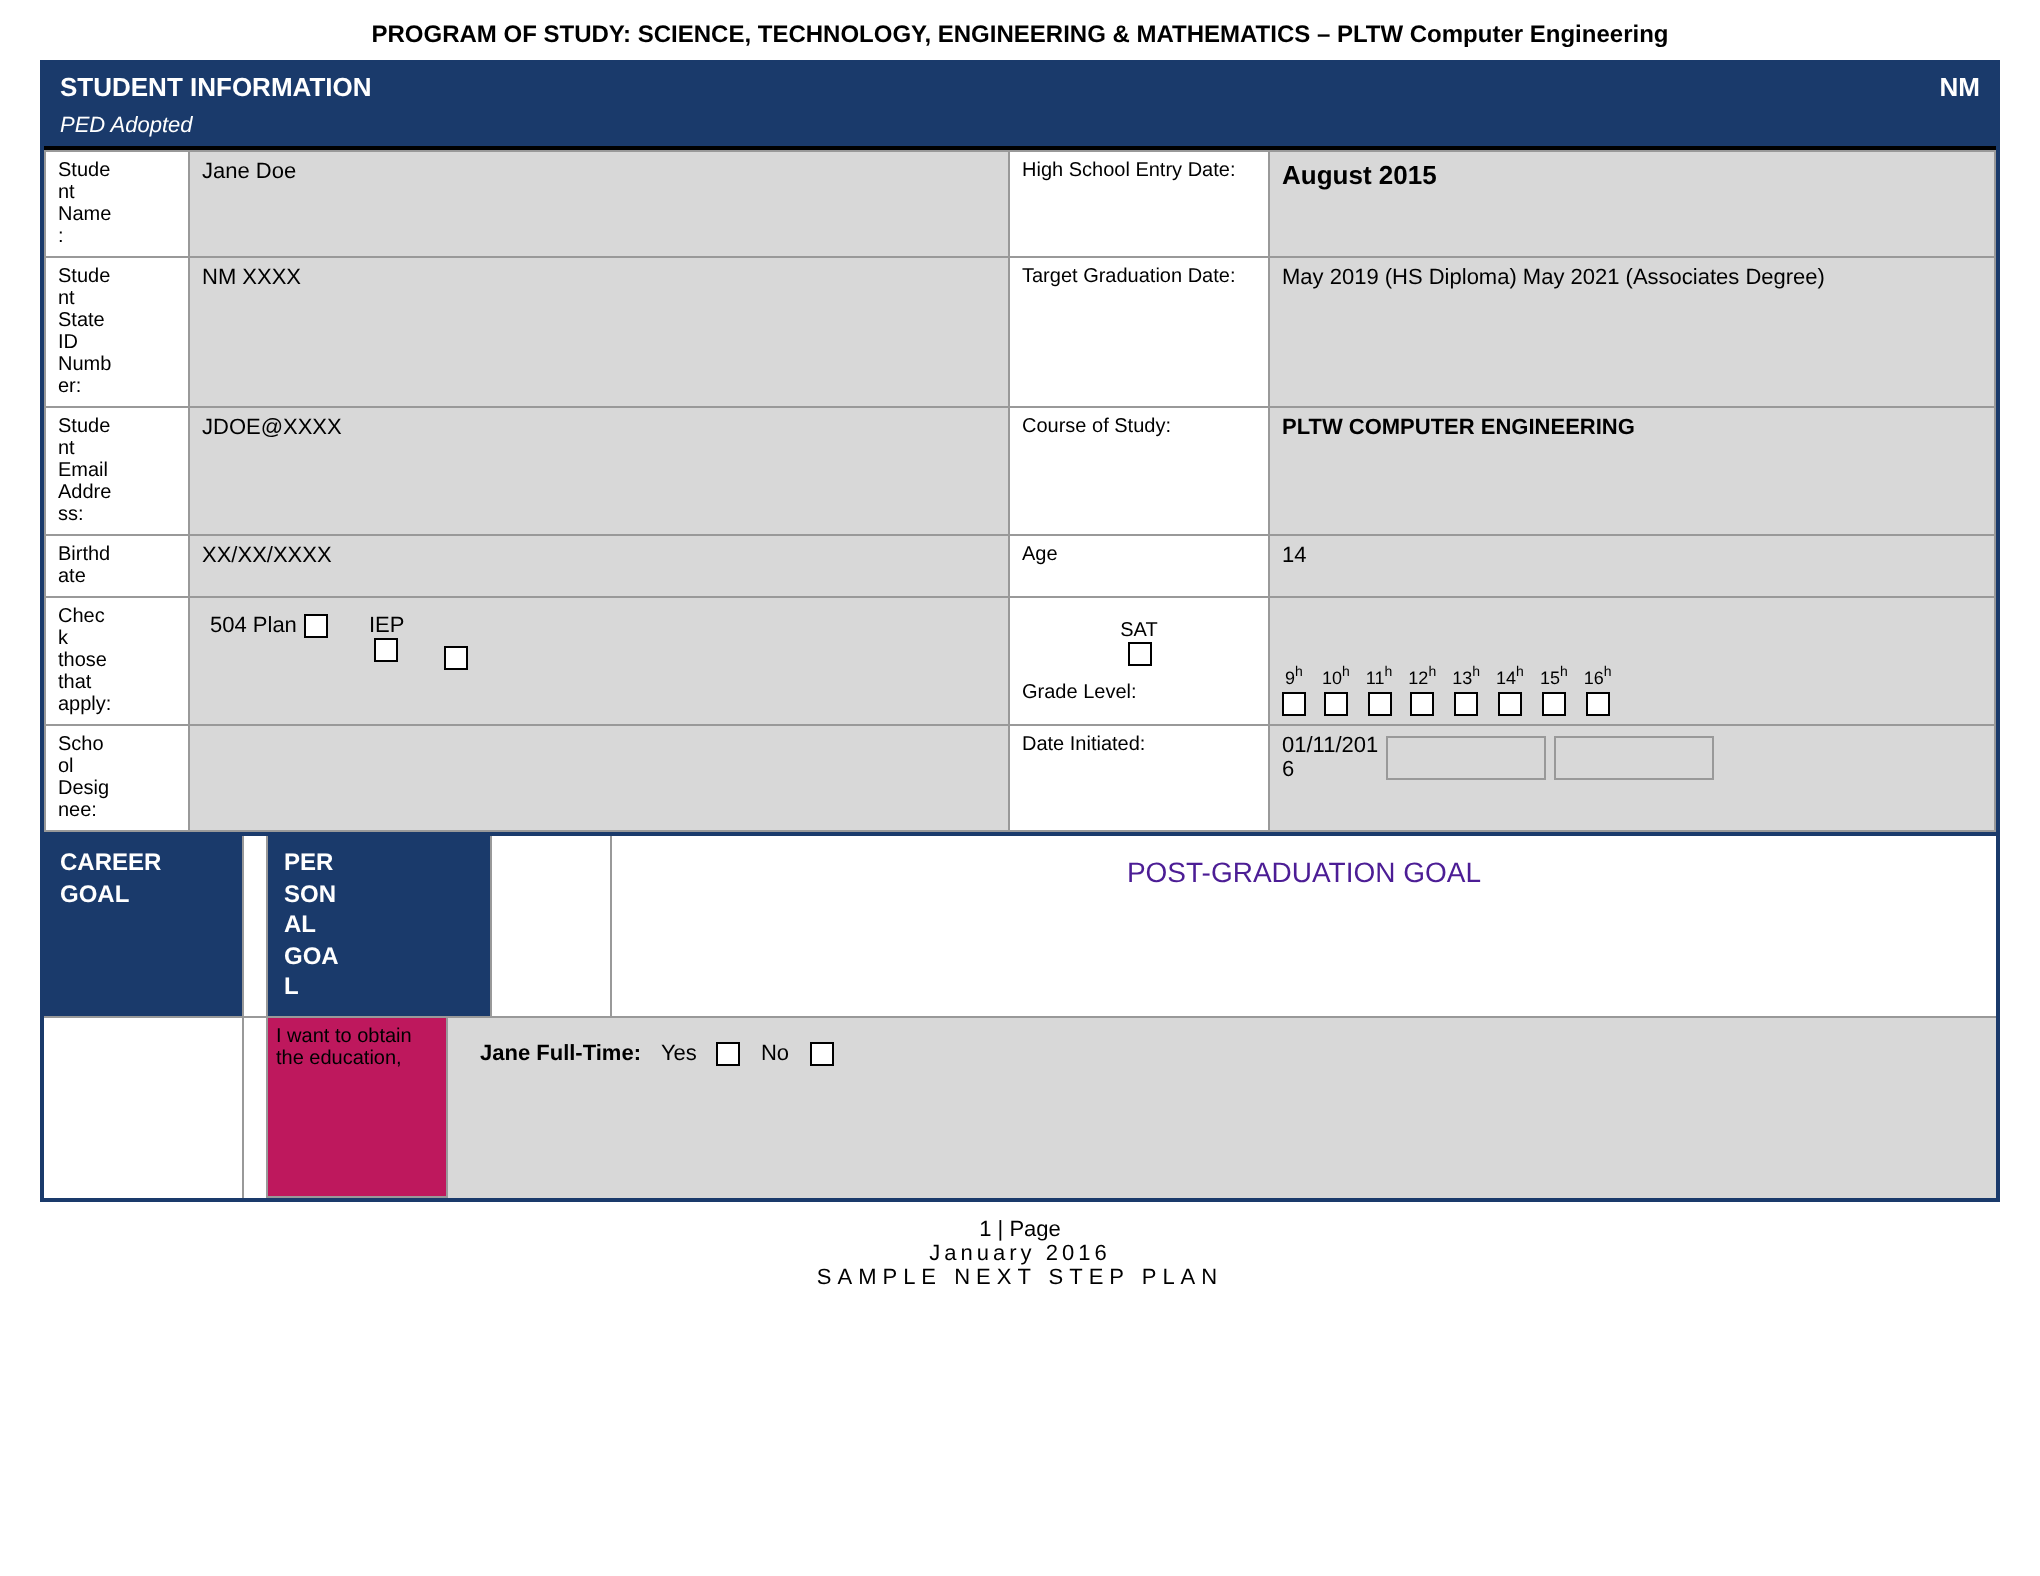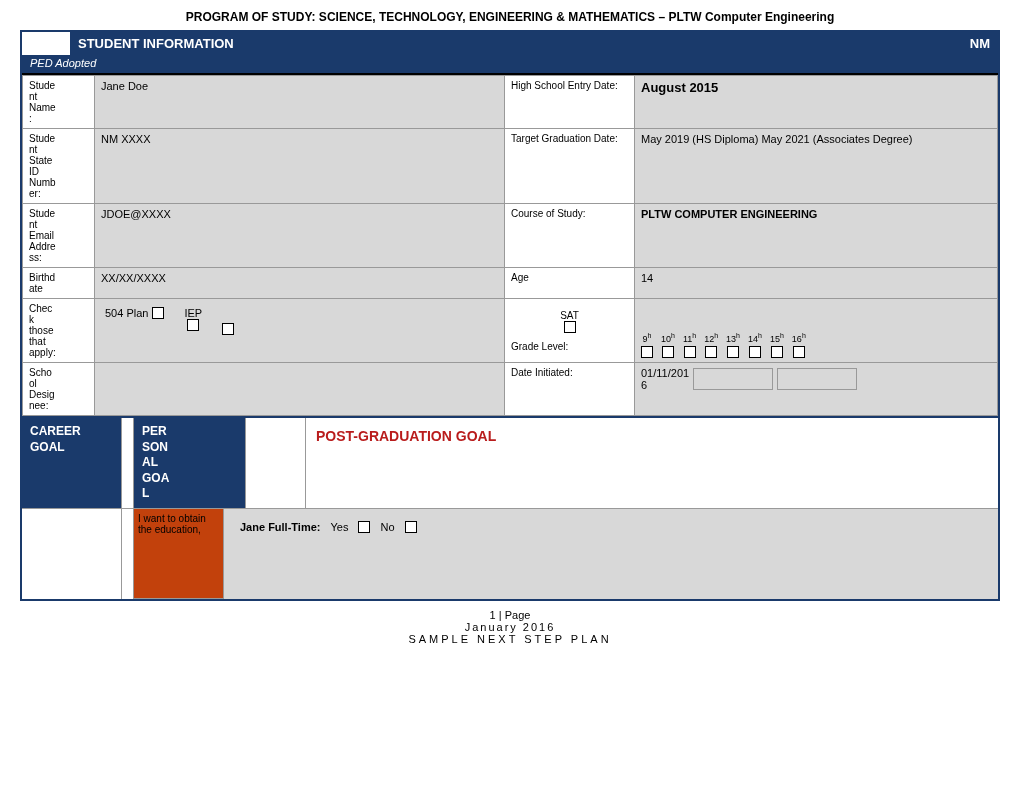--- a/index.html
+++ b/index.html
@@ -27,21 +27,20 @@
     }
 
     
     .student-info-header {
       background: #1a3a6b;
       color: #fff;
       display: flex;
       justify-content: space-between;
       align-items: center;
       padding: 4px 8px;
-      margin-left: 48px;
     }
     .student-info-title {
       font-weight: bold;
       font-size: 13px;
     }
     .student-info-nm {
       font-weight: bold;
       font-size: 13px;
     }
     .ped-adopted {
@@ -152,31 +151,32 @@
       color: #fff;
       font-weight: bold;
       font-size: 12px;
       padding: 6px 8px;
       border-right: 1px solid #999;
       width: 112px;
       text-align: left;
       line-height: 1.3;
     }
     .post-grad-header {
-      font-weight: bold;
+      font-weight: normal;
       font-size: 14px;
-      color: #b91c1c;
+      color: #4c1d95;
+      text-align: center;
       flex: 1;
       padding: 10px;
     }
     .personal-body-cell {
       width: 90px;
       border-right: 1px solid #999;
       border-bottom: 1px solid #999;
-      background: #c2410c;
+      background: #be185d;
       padding: 4px;
       font-size: 10px;
     }
     .work-fulltime-row {
       display: flex;
       align-items: center;
       gap: 10px;
       padding: 6px 10px;
     }
     .work-label {

